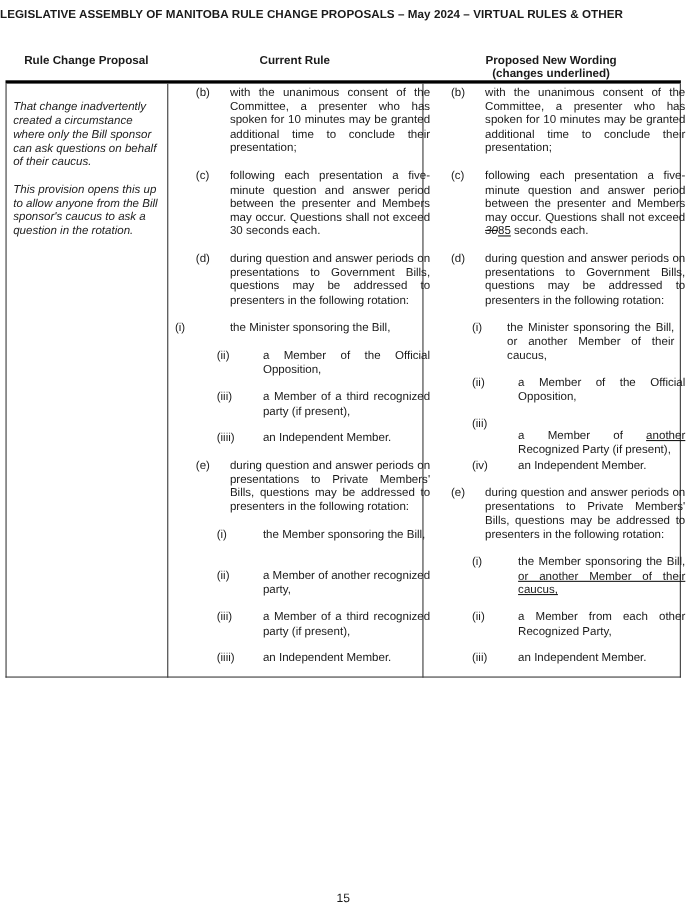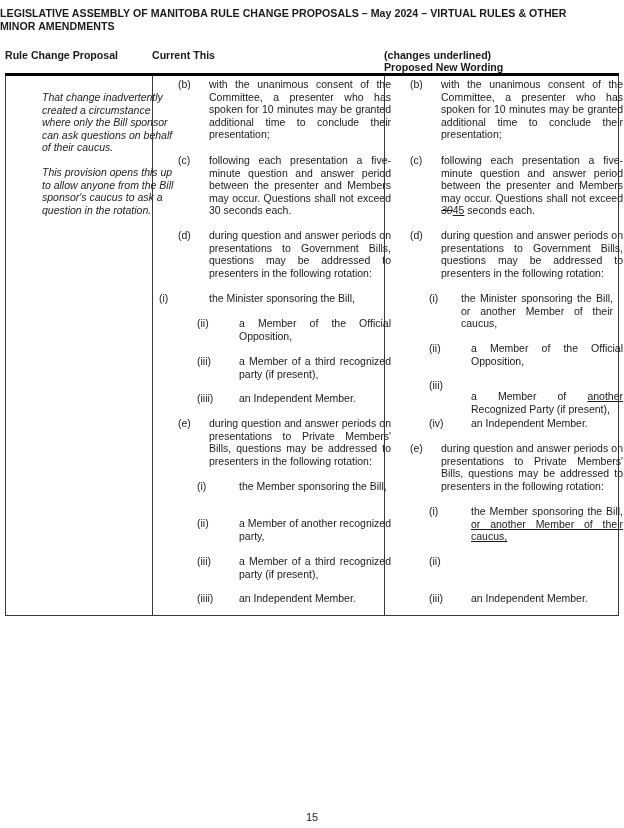--- a/index.html
+++ b/index.html
@@ -1,49 +1,48 @@
 <!DOCTYPE html>
 <html><head>
 <meta charset="utf-8">
 <style>
   html, body { margin:0; padding:0; background:#ffffff; }
   body { width:624px; height:828px; position:relative; overflow:hidden;
          font-family:"Liberation Sans", sans-serif; color:#1a1a1a; }
   .title { position:absolute; left:0; top:7px; width:624px; text-align:left;
            font-weight:bold; font-size:10.6px; line-height:13px; letter-spacing:0.05px; }
-  .hdr { position:absolute; top:49px; font-weight:bold; font-size:10.6px; line-height:12px; }
+  .hdr { position:absolute; top:49px; font-weight:bold; font-size:10.6px; line-height:12px; text-align:center; }
   .hdr.c1 { left:5px; width:147px; }
   .hdr.c2 { left:152px; width:232px; }
   .hdr.c3 { left:384px; width:234px; }
   .topline { position:absolute; left:5px; top:73px; width:614px; height:3px; background:#000; }
   .tbl { position:absolute; left:5px; top:76px; width:612px; height:539px;
          border:1px solid #3a3a3a; border-top:none; }
   .vline { position:absolute; top:76px; width:1px; height:540px; background:#3a3a3a; }
   .col { position:absolute; font-size:10.5px; line-height:12.6px; }
-  .c1txt { left:12px; top:91px; width:136px; font-style:italic; color:#222;margin-left:30px; }
+  .c1txt { left:12px; top:91px; width:136px; font-style:italic; color:#222; }
   .c1txt p { margin:0 0 12px 0; }
   .lbl { position:absolute; }
   .body { position:absolute; text-align:justify; text-align-last:left;margin-left:12px; }
   .u { text-decoration:underline; }
   .s { text-decoration:line-through;font-style:italic; }
   .pageno { position:absolute; left:0; width:624px; top:811px; text-align:center; font-size:11px; }
 </style>
 </head>
 <body>
 
 <div class="title">
   <div>LEGISLATIVE ASSEMBLY OF MANITOBA RULE CHANGE PROPOSALS – May 2024 – VIRTUAL RULES &amp; OTHER</div>
-  <div>MINOR AMENDMENTS</div>
 </div>
 
 <div class="hdr c1">Rule Change Proposal</div>
-<div class="hdr c2">Current This</div>
+<div class="hdr c2">Current Rule</div>
 <div class="hdr c3">
+  <div>Proposed New Wording</div>
   <div>(changes underlined)</div>
-  <div>Proposed New Wording</div>
 </div>
 
 <div class="topline"></div>
 <div class="tbl"></div>
 <div class="vline" style="left:152px"></div>
 <div class="vline" style="left:384px"></div>
 
 <div class="col c1txt">
   <p>That change inadvertently created a circumstance where only the Bill sponsor can ask questions on behalf of their caucus.</p>
   <p>This provision opens this up to allow anyone from the Bill sponsor's caucus to ask a question in the rotation.</p>
@@ -85,21 +84,21 @@
 
   <span class="lbl" style="left:45px;top:592px">(iiii)</span>
   <div class="body" style="left:75px;top:592px;width:152px">an Independent Member.</div>
 </div>
 
 <div class="col" style="left:384px;top:0;width:234px;height:828px">
   <span class="lbl" style="left:26px;top:78px">(b)</span>
   <div class="body" style="left:45px;top:78px;width:182px">with the unanimous consent of the Committee, a presenter who has spoken for 10 minutes may be granted additional time to conclude their presentation;</div>
 
   <span class="lbl" style="left:26px;top:154px">(c)</span>
-  <div class="body" style="left:45px;top:154px;width:182px"><span>following each presentation a five-minute question and answer period between the presenter and Members may occur.  Questions shall not exceed </span><span class="s">30</span><span class="u">45</span><span> seconds each.</span></div>
+  <div class="body" style="left:45px;top:154px;width:182px"><span>following each presentation a five-minute question and answer period between the presenter and Members may occur.  Questions shall not exceed </span><span class="s">30</span><span class="u">85</span><span> seconds each.</span></div>
 
   <span class="lbl" style="left:26px;top:229px">(d)</span>
   <div class="body" style="left:45px;top:229px;width:182px">during question and answer periods on presentations to Government Bills, questions may be addressed to presenters in the following rotation:</div>
 
   <span class="lbl" style="left:45px;top:292px">(i)</span>
   <div class="body" style="left:65px;top:292px;width:152px">the Minister sponsoring the Bill, or another Member of their caucus,</div>
 
   <span class="lbl" style="left:45px;top:342px">(ii)</span>
   <div class="body" style="left:75px;top:342px;width:152px">a Member of the Official Opposition,</div>
 
@@ -109,18 +108,19 @@
   <span class="lbl" style="left:45px;top:417px">(iv)</span>
   <div class="body" style="left:75px;top:417px;width:152px">an Independent Member.</div>
 
   <span class="lbl" style="left:26px;top:442px">(e)</span>
   <div class="body" style="left:45px;top:442px;width:182px">during question and answer periods on presentations to Private Members' Bills, questions may be addressed to presenters in the following rotation:</div>
 
   <span class="lbl" style="left:45px;top:505px">(i)</span>
   <div class="body" style="left:75px;top:505px;width:152px"><span>the Member sponsoring the Bill, </span><span class="u">or another Member of their caucus,</span></div>
 
   <span class="lbl" style="left:45px;top:555px">(ii)</span>
+  <div class="body" style="left:75px;top:555px;width:152px">a Member from each other Recognized Party,</div>
 
   <span class="lbl" style="left:45px;top:592px">(iii)</span>
   <div class="body" style="left:75px;top:592px;width:152px">an Independent Member.</div>
 </div>
 
 <div class="pageno">15</div>
 
 </body></html>

